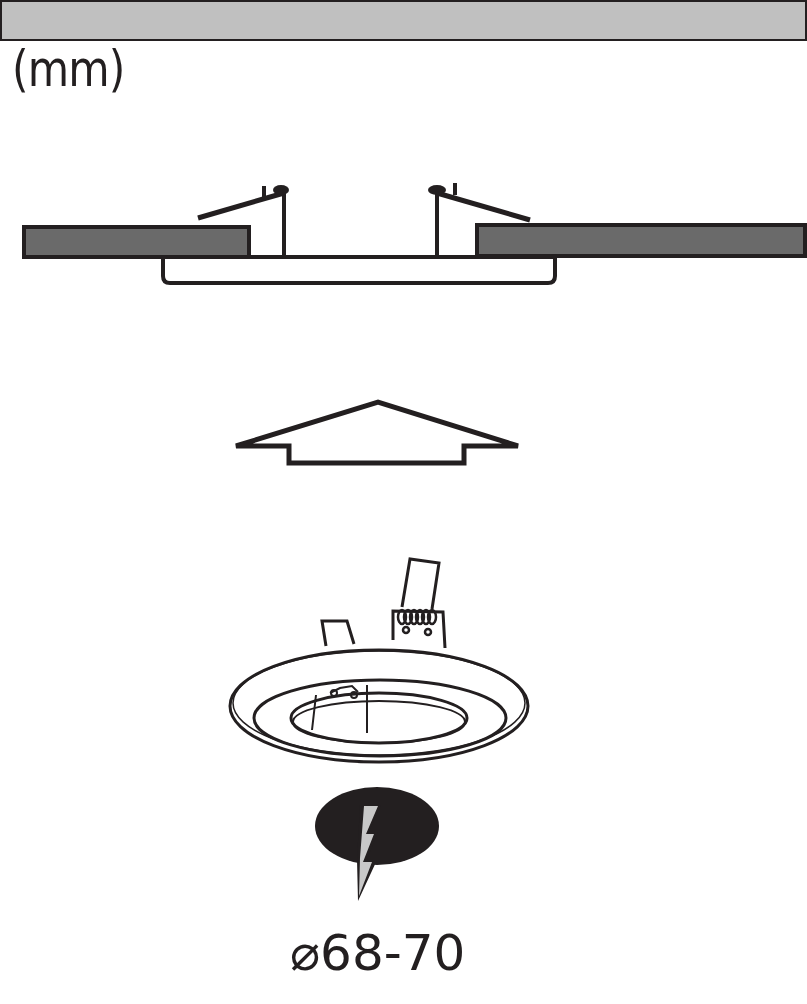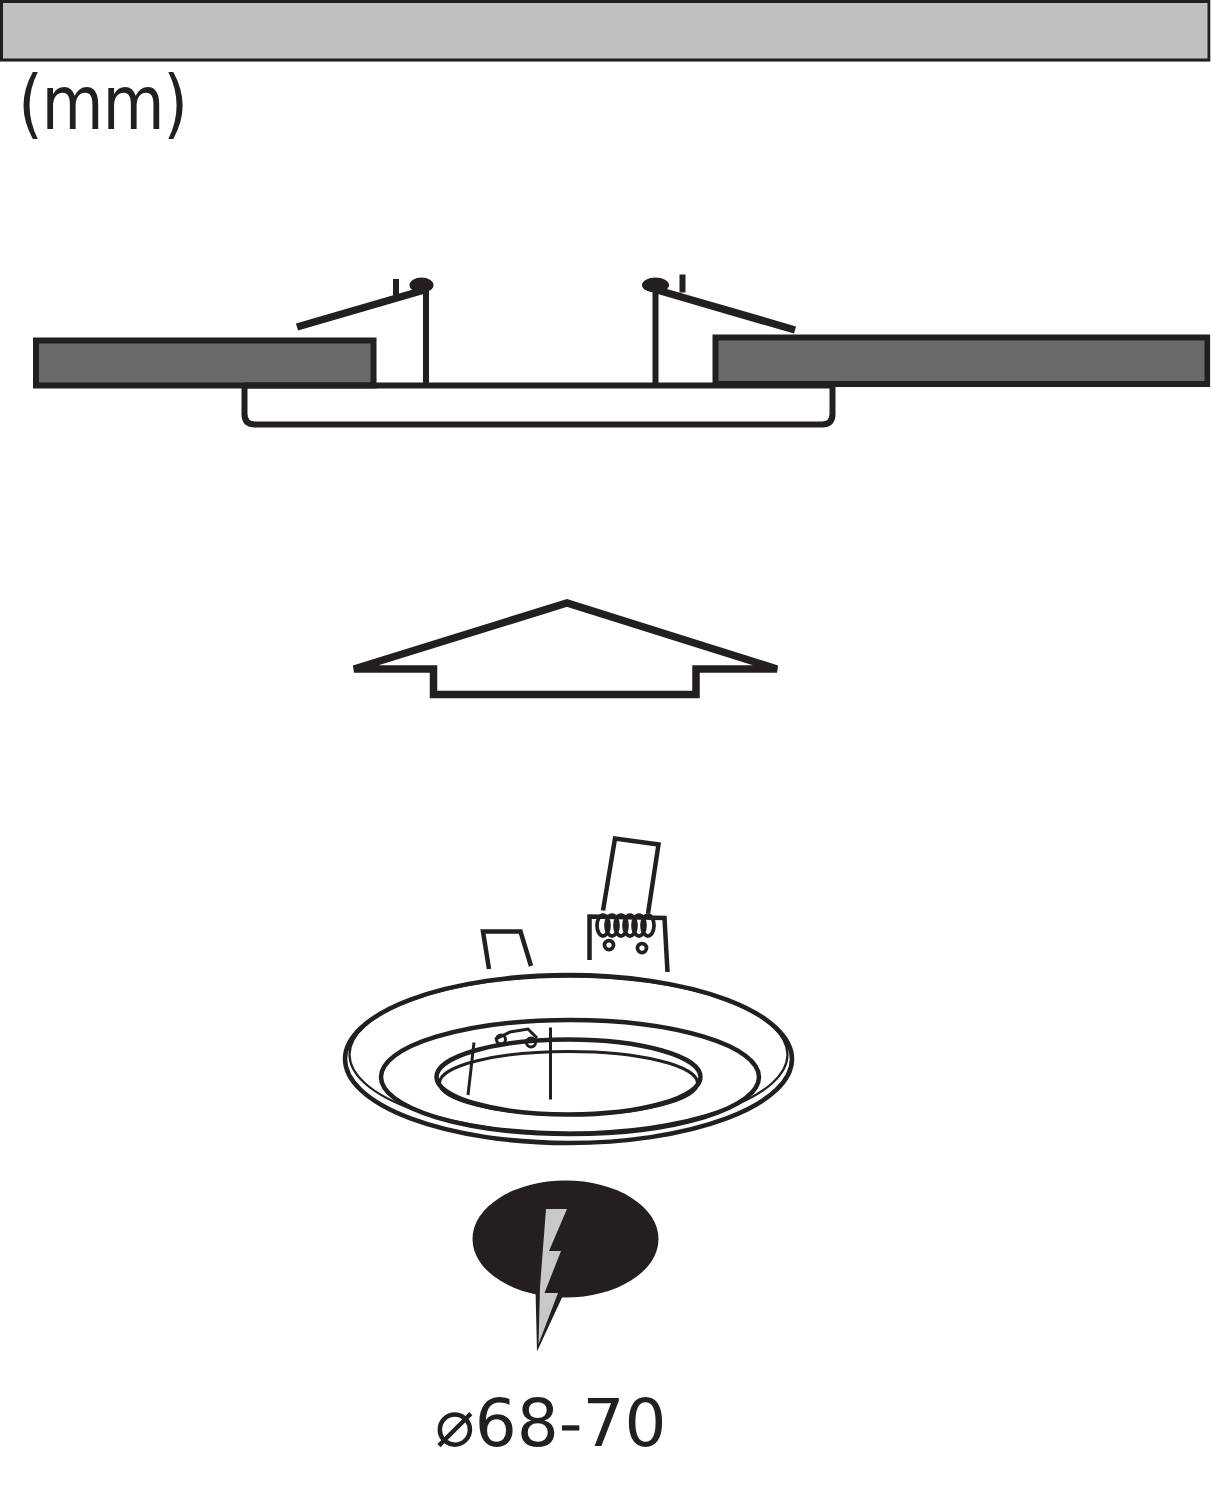--- a/index.html
+++ b/index.html
@@ -4,21 +4,21 @@
 <style>
   html, body { margin: 0; padding: 0; background: #ffffff; }
   body { width: 807px; height: 1004px; position: relative; overflow: hidden;
          font-family: "DejaVu Sans", sans-serif; }
   .ceiling-bar { position: absolute; left: 0; top: 0; width: 803px; height: 37px;
                  background: #c0c0c0; border: 2px solid #231f20; box-sizing: content-box; }
   .unit-label { position: absolute; left: 12px; top: 44px; font-size: 50px; color: #231f20;
                 font-family: "DejaVu Sans", sans-serif; letter-spacing: -1px; line-height: 1;
                 transform: scaleX(0.85); transform-origin: left top; }
   svg.diagram { position: absolute; left: 0; top: 0; }
-  .dim-label { position: absolute; left: 290px; top: 928px; font-size: 44px; color: #231f20;
+  .dim-label { position: absolute; left: 290px; top: 928px; font-size: 50px; color: #231f20;
                font-family: "DejaVu Sans", sans-serif; line-height: 1; }
 </style>
 </head>
 <body>
 
 <div class="ceiling-bar"></div>
 <div class="unit-label">(mm)</div>
 
 <svg class="diagram" width="807" height="1004" viewBox="0 0 807 1004" xmlns="http://www.w3.org/2000/svg">
 

